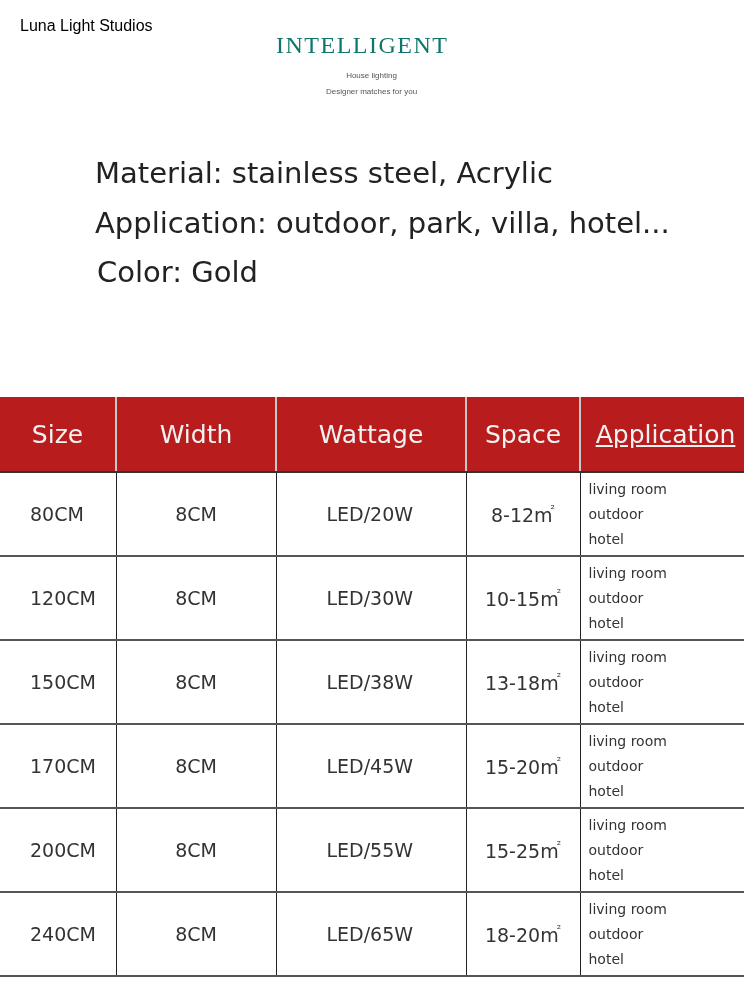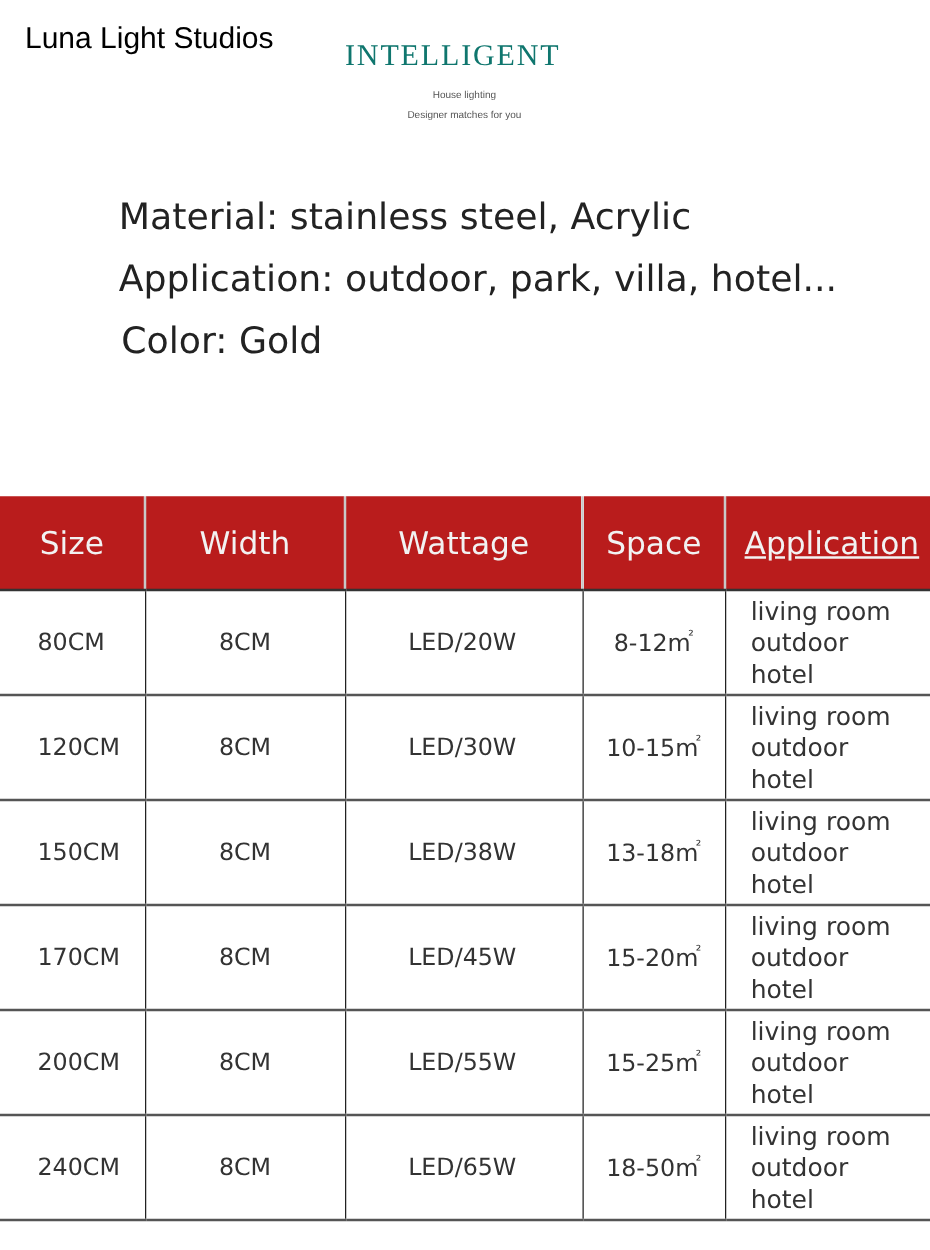--- a/index.html
+++ b/index.html
@@ -1,29 +1,29 @@
 <!DOCTYPE html>
 <html><head>
   <meta charset="utf-8">
   <style>
     html, body { margin: 0; padding: 0; background: #ffffff; }
     body { width: 744px; height: 1000px; position: relative; overflow: hidden; font-family: "DejaVu Sans", sans-serif; color: #1a1a1a; }
-    .brand { position: absolute; left: 20px; top: 17px; font-family: "Liberation Sans", sans-serif; font-size: 24px; color: #000; }
+    .brand { position: absolute; left: 20px; top: 17px; font-family: "Liberation Sans", sans-serif; font-size: 16px; color: #000; }
     .logo-title { position: absolute; left: 276px; top: 32px; font-family: "Liberation Serif", serif; font-size: 24px; letter-spacing: 1.5px; color: #0f766e; }
     .logo-sub { position: absolute; left: 300px; width: 143px; text-align: center; font-family: "Liberation Sans", sans-serif; font-size: 8px; color: #555; }
     .logo-sub.l1 { top: 71px; }
     .logo-sub.l2 { top: 87px; }
     .specs { position: absolute; left: 95px; top: 156px; }
     .spec-line { font-family: "DejaVu Sans", sans-serif; font-size: 29px; color: #222; height: 49.5px; line-height: 34px; }
     .spec-line.indent { padding-left: 2px; }
     table.spec-table { position: absolute; left: 0; top: 397px; width: 744px; border-collapse: collapse; table-layout: fixed; }
     .spec-table th { background: #b91c1c; color: #f2f2f2; font-family: "DejaVu Sans", sans-serif; font-weight: normal; font-size: 25px; height: 74px; border-right: 2px solid #c9c9c9; border-bottom: 2px solid #333; text-align: center; padding: 0; white-space: nowrap; overflow: hidden; }
     .spec-table th:last-child { border-right: none; text-align: center; padding-left: 6px; text-decoration: underline; }
     .spec-table td { font-family: "DejaVu Sans", sans-serif; font-size: 19px; color: #333; height: 82px; border-right: 1.5px solid #222; border-bottom: 2px solid #555; text-align: center; padding: 0; vertical-align: middle; }
-    .spec-table td:last-child { border-right: none; text-align: left; padding-left: 20px; font-size: 20px; line-height: 25px; }
+    .spec-table td:last-child { border-right: none; text-align: left; padding-left: 8px; font-size: 14px; line-height: 25px; }
     .spec-table td.size { text-align: left; padding-left: 30px; }
     .spec-table td.watt { text-align: left; padding-left: 50px; }
     .app-line { display: block; }
     .sup { font-size: 11px; vertical-align: 9px; margin-left: -2px; }
   </style>
 </head>
 <body>
 
 <div class="brand">Luna Light Studios</div>
 <div class="logo-title">INTELLIGENT</div>
@@ -106,21 +106,21 @@
         <td>
           <span class="app-line">living room</span>
           <span class="app-line">outdoor</span>
           <span class="app-line">hotel</span>
         </td>
       </tr>
       <tr>
         <td class="size">240CM</td>
         <td>8CM</td>
         <td class="watt">LED/65W</td>
-        <td><span>18-50m</span><span class="sup">²</span></td>
+        <td><span>18-20m</span><span class="sup">²</span></td>
         <td>
           <span class="app-line">living room</span>
           <span class="app-line">outdoor</span>
           <span class="app-line">hotel</span>
         </td>
       </tr>
     </tbody>
 </table>
 
 </body></html>

